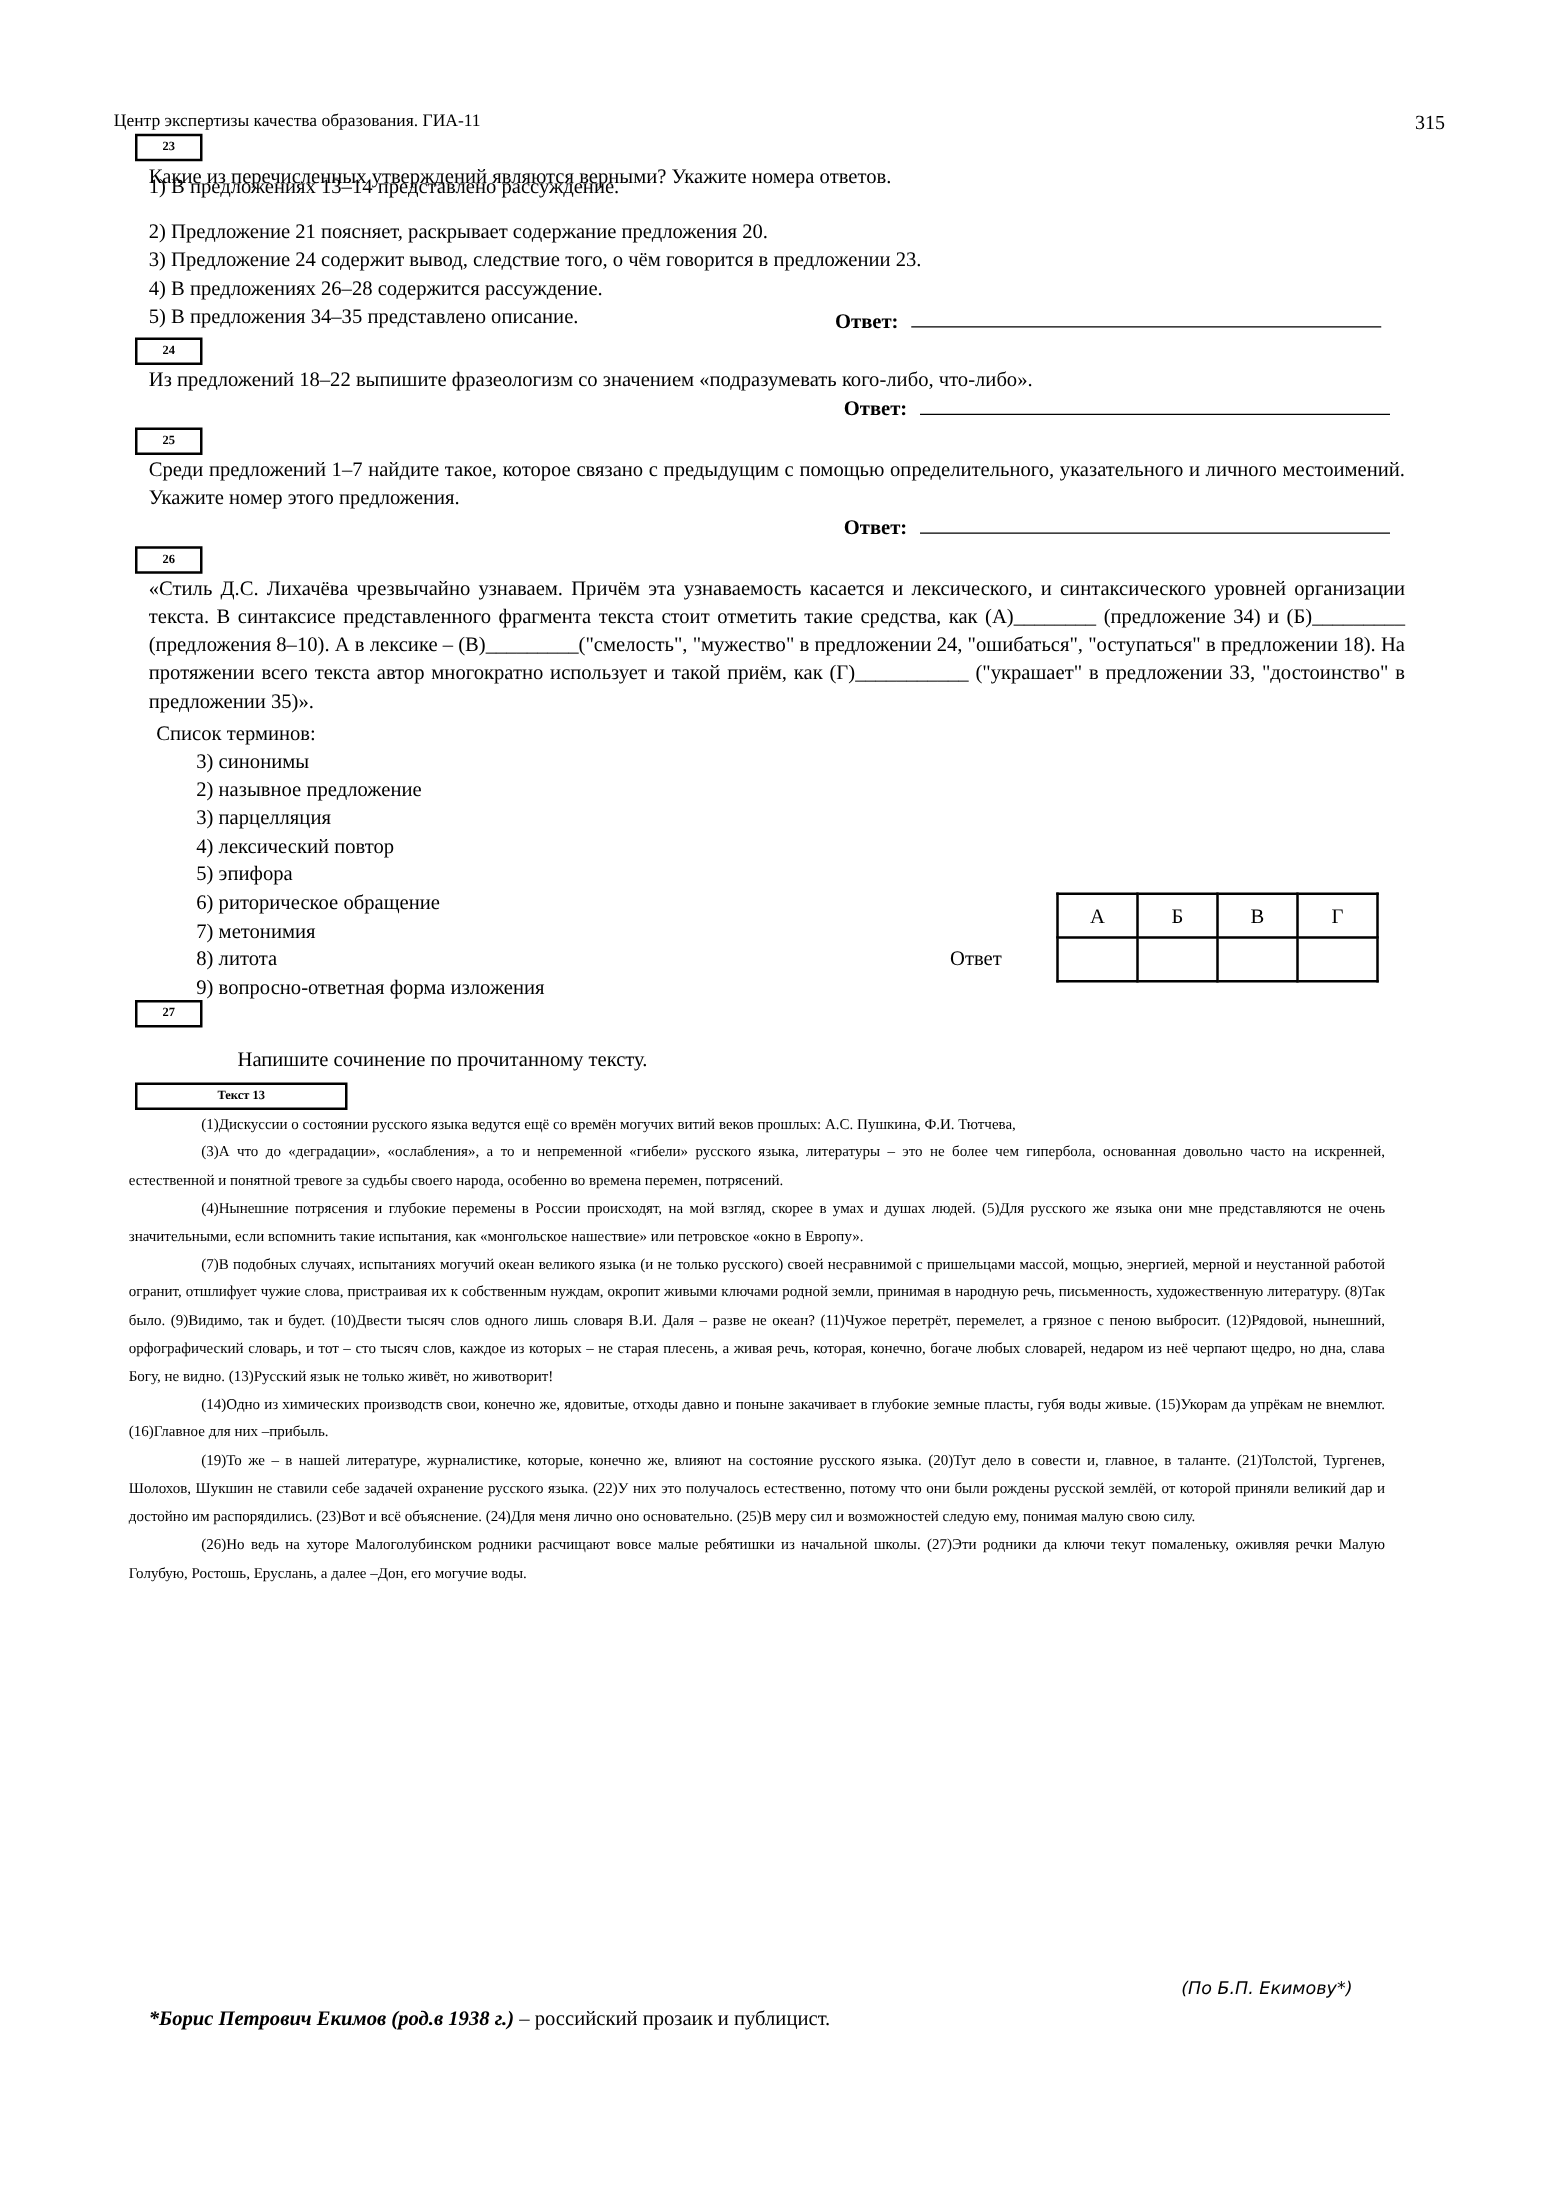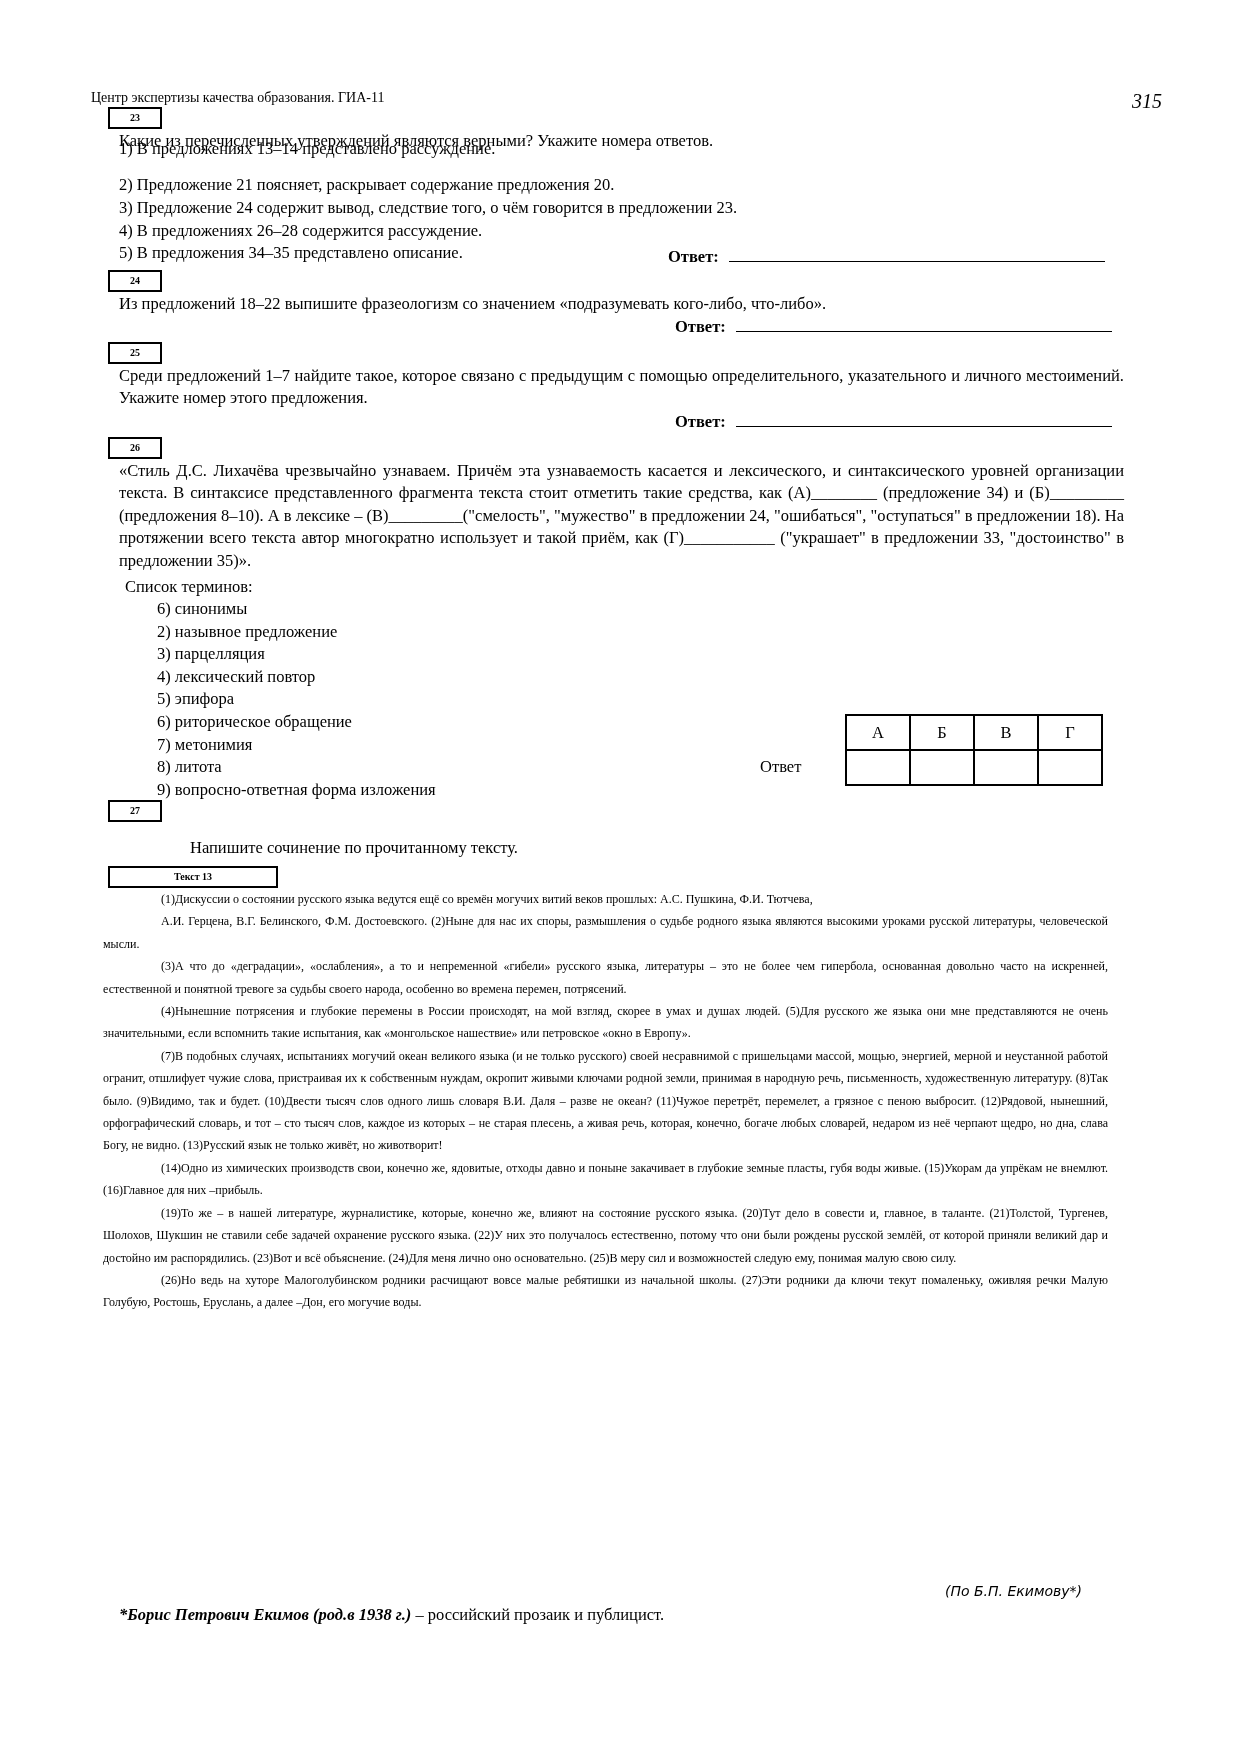--- a/index.html
+++ b/index.html
@@ -1,19 +1,19 @@
 <!DOCTYPE html>
 <html><head>
 <meta charset="utf-8">
 <style>
   html, body { margin: 0; padding: 0; background: #ffffff; }
   body { width: 1241px; height: 1754px; position: relative; overflow: hidden;
          font-family: "Liberation Serif", "DejaVu Serif", serif; color: #000; }
   .hdr-left { position: absolute; left: 91px; top: 90px; font-size: 14px; }
-  .hdr-right { position: absolute; left: 1132px; top: 90px; font-size: 20px; font-style: italic; }
+  .hdr-right { position: absolute; left: 1132px; top: 90px; font-size: 16px; }
   .task-box { position: absolute; border: 2px solid #000; font-weight: bold; font-size: 10px;
               text-align: center; line-height: 18px; height: 18px; box-sizing: content-box; }
   .line { position: absolute; font-size: 16.5px; line-height: 22px; white-space: nowrap; }
   .just { position: absolute; font-size: 16.5px; line-height: 22.4px; text-align: justify; }
   .answer { position: absolute; font-size: 16.5px; font-weight: bold; white-space: nowrap; }
   .answer .ul { display: inline-block; border-bottom: 1.5px solid #000; height: 16px; vertical-align: baseline; margin-left: 10px; }
   .terms { position: absolute; left: 157px; top: 598px; font-size: 16.5px; line-height: 22.6px; }
   .ans-table { position: absolute; left: 845px; top: 714px; border-collapse: collapse; }
   .ans-table td { border: 2px solid #000; width: 62px; height: 33px; text-align: center; font-size: 16.5px; padding: 0; }
   .ans-label { position: absolute; left: 760px; top: 757px; font-size: 16.5px; }
@@ -52,21 +52,21 @@
 <div class="task-box" style="left:108px;top:342px;width:50px;">25</div>
 <div class="just" style="left:119px;top:365px;width:1005px;">Среди предложений 1–7 найдите такое, которое связано с предыдущим с помощью определительного, указательного и личного местоимений. Укажите номер этого предложения.</div>
 <div class="answer" style="left:675px;top:410px;">
   <span>Ответ:</span><span class="ul" style="width:376px;"></span>
 </div>
 
 <div class="task-box" style="left:108px;top:437px;width:50px;">26</div>
 <div class="just" style="left:119px;top:460px;width:1005px;">«Стиль Д.С. Лихачёва чрезвычайно узнаваем. Причём эта узнаваемость касается и лексического, и синтаксического уровней организации текста. В синтаксисе представленного фрагмента текста стоит отметить такие средства, как (А)________ (предложение 34) и (Б)_________ (предложения 8–10). А в лексике – (В)_________("смелость", "мужество" в предложении 24, "ошибаться", "оступаться" в предложении 18). На протяжении всего текста автор многократно использует и такой приём, как (Г)___________ ("украшает" в предложении 33, "достоинство" в предложении 35)».</div>
 <div class="line" style="left:125px;top:576px;">Список терминов:</div>
 <div class="terms">
-  <div>6) синонимы</div>
+  <div>3) синонимы</div>
   <div>2) назывное предложение</div>
   <div>3) парцелляция</div>
   <div>4) лексический повтор</div>
   <div>5) эпифора</div>
   <div>6) риторическое обращение</div>
   <div>7) метонимия</div>
   <div>8) литота</div>
   <div>9) вопросно-ответная форма изложения</div>
 </div>
 <div class="ans-label">Ответ</div>
@@ -86,21 +86,20 @@
   </tr>
 </tbody>
   </table>
 
 <div class="task-box" style="left:108px;top:800px;width:50px;">27</div>
 <div class="essay">Напишите сочинение по прочитанному тексту.</div>
 
 <div class="task-box text-title">Текст 13</div>
 <div class="passage">
   <p>(1)Дискуссии о состоянии русского языка ведутся ещё со времён могучих витий веков прошлых: А.С. Пушкина, Ф.И. Тютчева,</p>
-  <p>А.И. Герцена, В.Г. Белинского, Ф.М. Достоевского. (2)Ныне для нас их споры, размышления о судьбе родного языка являются высокими уроками русской литературы, человеческой мысли.</p>
   <p>(3)А что до «деградации», «ослабления», а то и непременной «гибели» русского языка, литературы – это не более чем гипербола, основанная довольно часто на искренней, естественной и понятной тревоге за судьбы своего народа, особенно во времена перемен, потрясений.</p>
   <p>(4)Нынешние потрясения и глубокие перемены в России происходят, на мой взгляд, скорее в умах и душах людей. (5)Для русского же языка они мне представляются не очень значительными, если вспомнить такие испытания, как «монгольское нашествие» или петровское «окно в Европу».</p>
   <p>(7)В подобных случаях, испытаниях могучий океан великого языка (и не только русского) своей несравнимой с пришельцами массой, мощью, энергией, мерной и неустанной работой огранит, отшлифует чужие слова, пристраивая их к собственным нуждам, окропит живыми ключами родной земли, принимая в народную речь, письменность, художественную литературу. (8)Так было. (9)Видимо, так и будет. (10)Двести тысяч слов одного лишь словаря В.И. Даля – разве не океан? (11)Чужое перетрёт, перемелет, а грязное с пеною выбросит. (12)Рядовой, нынешний, орфографический словарь, и тот – сто тысяч слов, каждое из которых – не старая плесень, а живая речь, которая, конечно, богаче любых словарей, недаром из неё черпают щедро, но дна, слава Богу, не видно. (13)Русский язык не только живёт, но животворит!</p>
   <p>(14)Одно из химических производств свои, конечно же, ядовитые, отходы давно и поныне закачивает в глубокие земные пласты, губя воды живые. (15)Укорам да упрёкам не внемлют. (16)Главное для них –прибыль.</p>
   <p>(19)То же – в нашей литературе, журналистике, которые, конечно же, влияют на состояние русского языка. (20)Тут дело в совести и, главное, в таланте. (21)Толстой, Тургенев, Шолохов, Шукшин не ставили себе задачей охранение русского языка. (22)У них это получалось естественно, потому что они были рождены русской землёй, от которой приняли великий дар и достойно им распорядились. (23)Вот и всё объяснение. (24)Для меня лично оно основательно. (25)В меру сил и возможностей следую ему, понимая малую свою силу.</p>
   <p>(26)Но ведь на хуторе Малоголубинском родники расчищают вовсе малые ребятишки из начальной школы. (27)Эти родники да ключи текут помаленьку, оживляя речки Малую Голубую,  Ростошь, Еруслань, а далее –Дон, его могучие воды.</p>
 </div>
 <div class="attribution">(По Б.П. Екимову*)</div>
 <div class="footnote">
   <b>*Борис Петрович Екимов (род.в 1938 г.)</b><span> – российский прозаик и публицист.</span>

